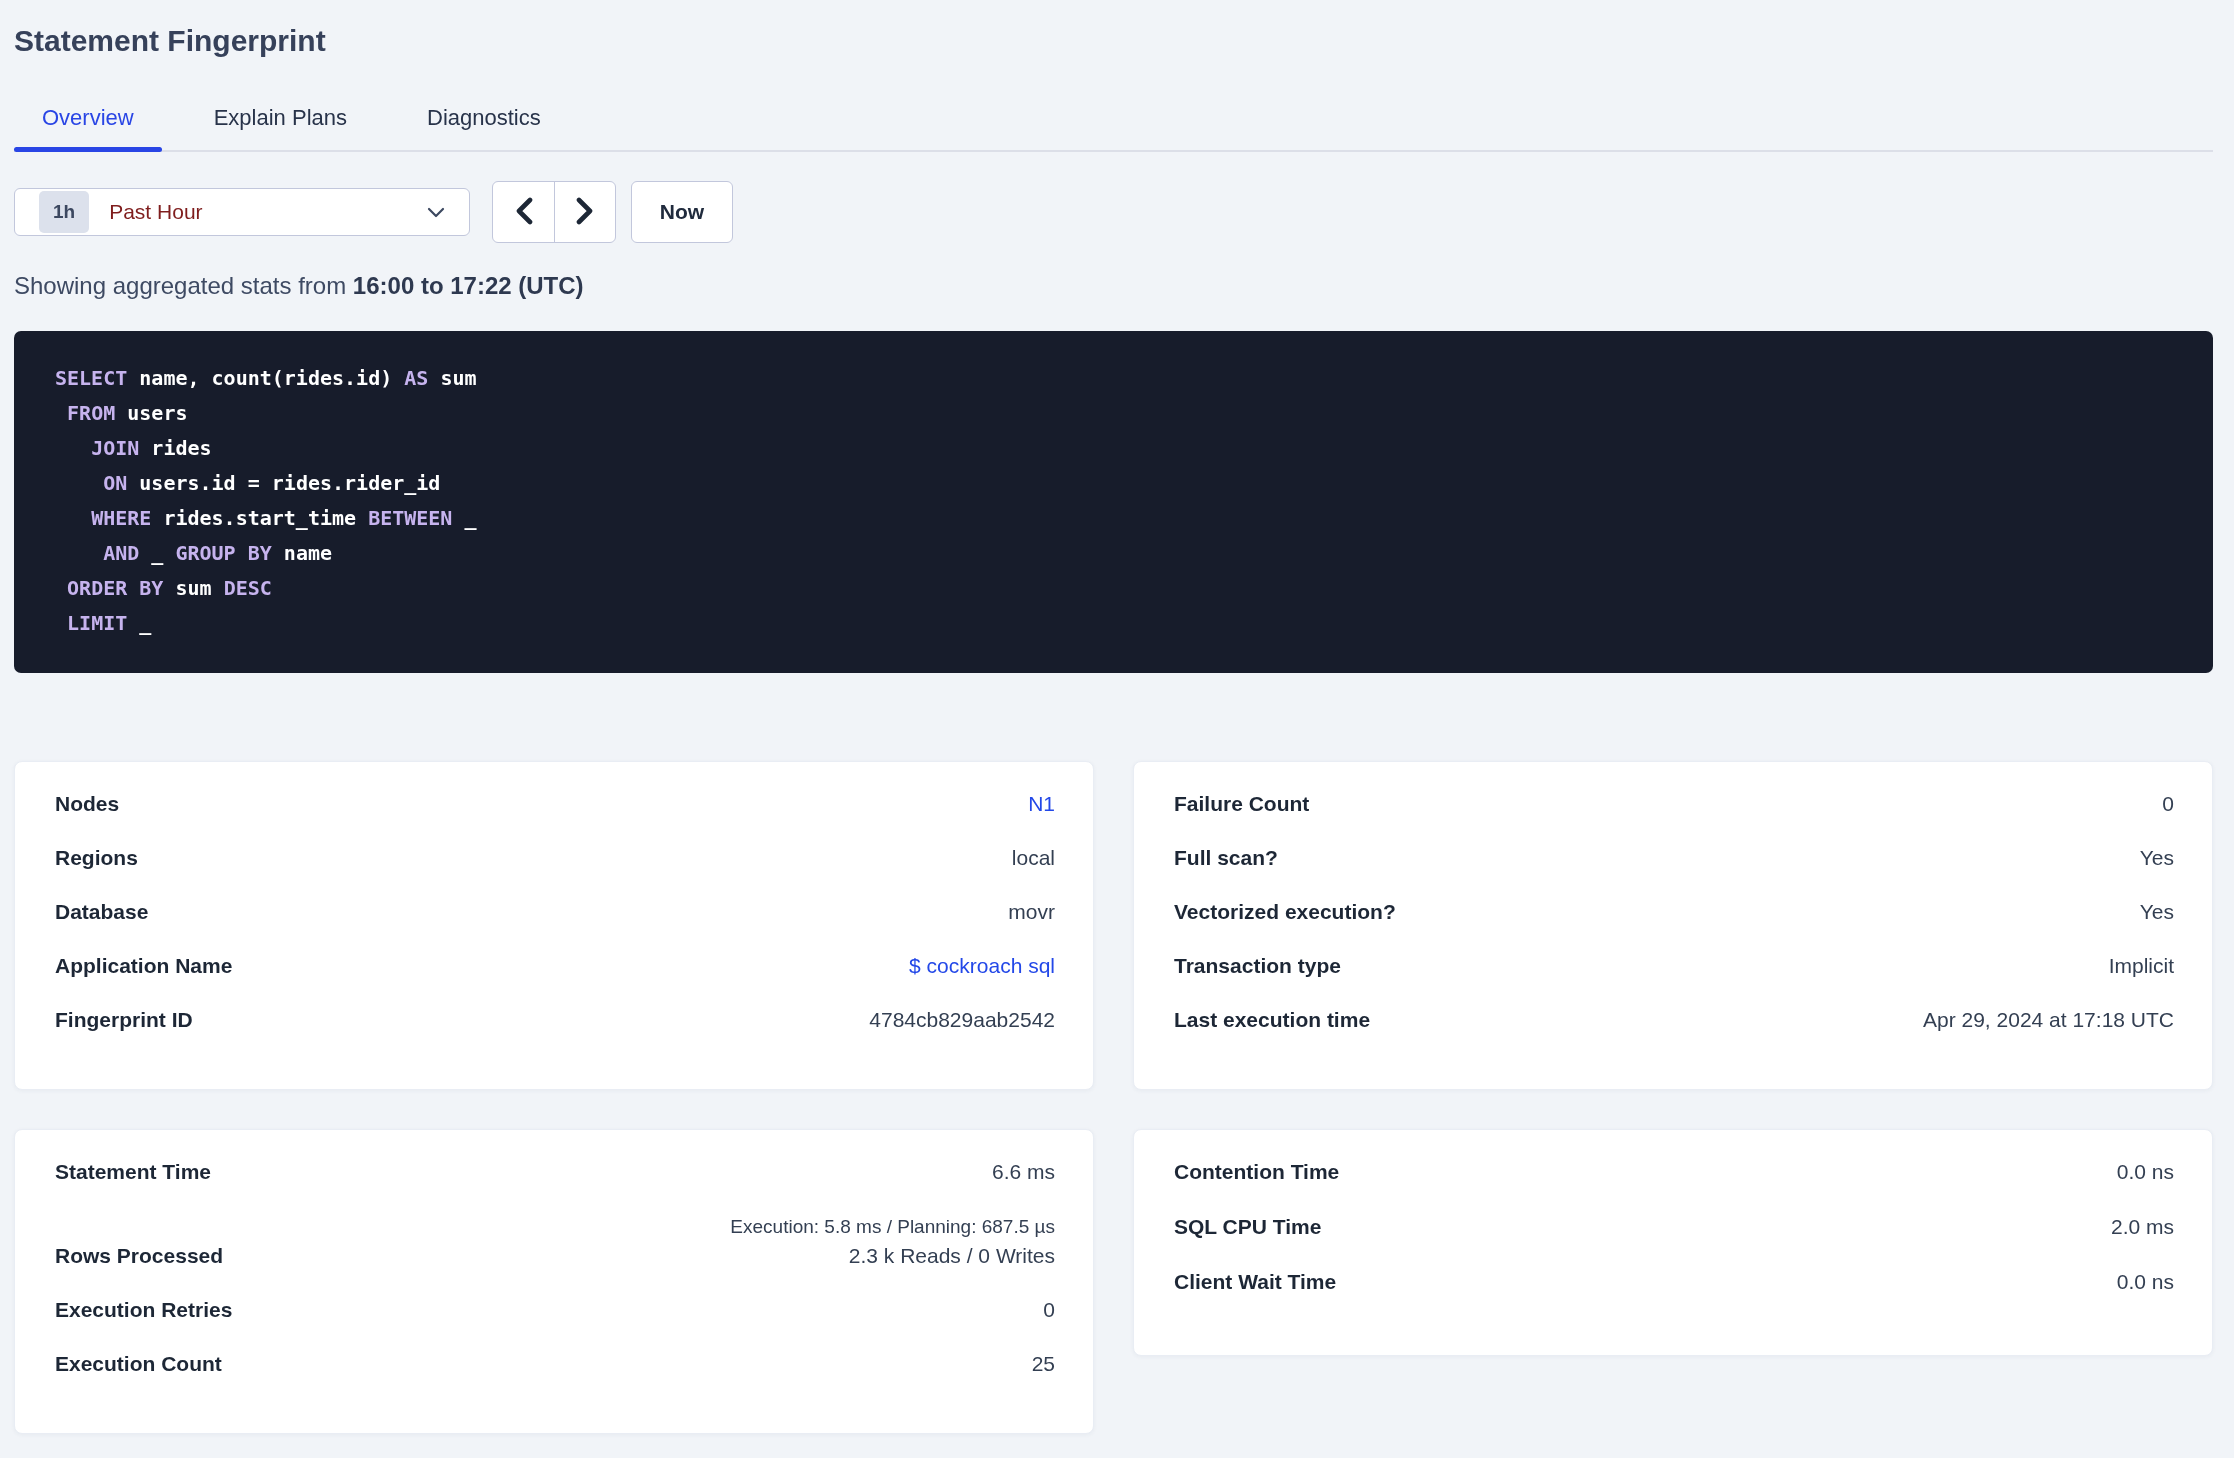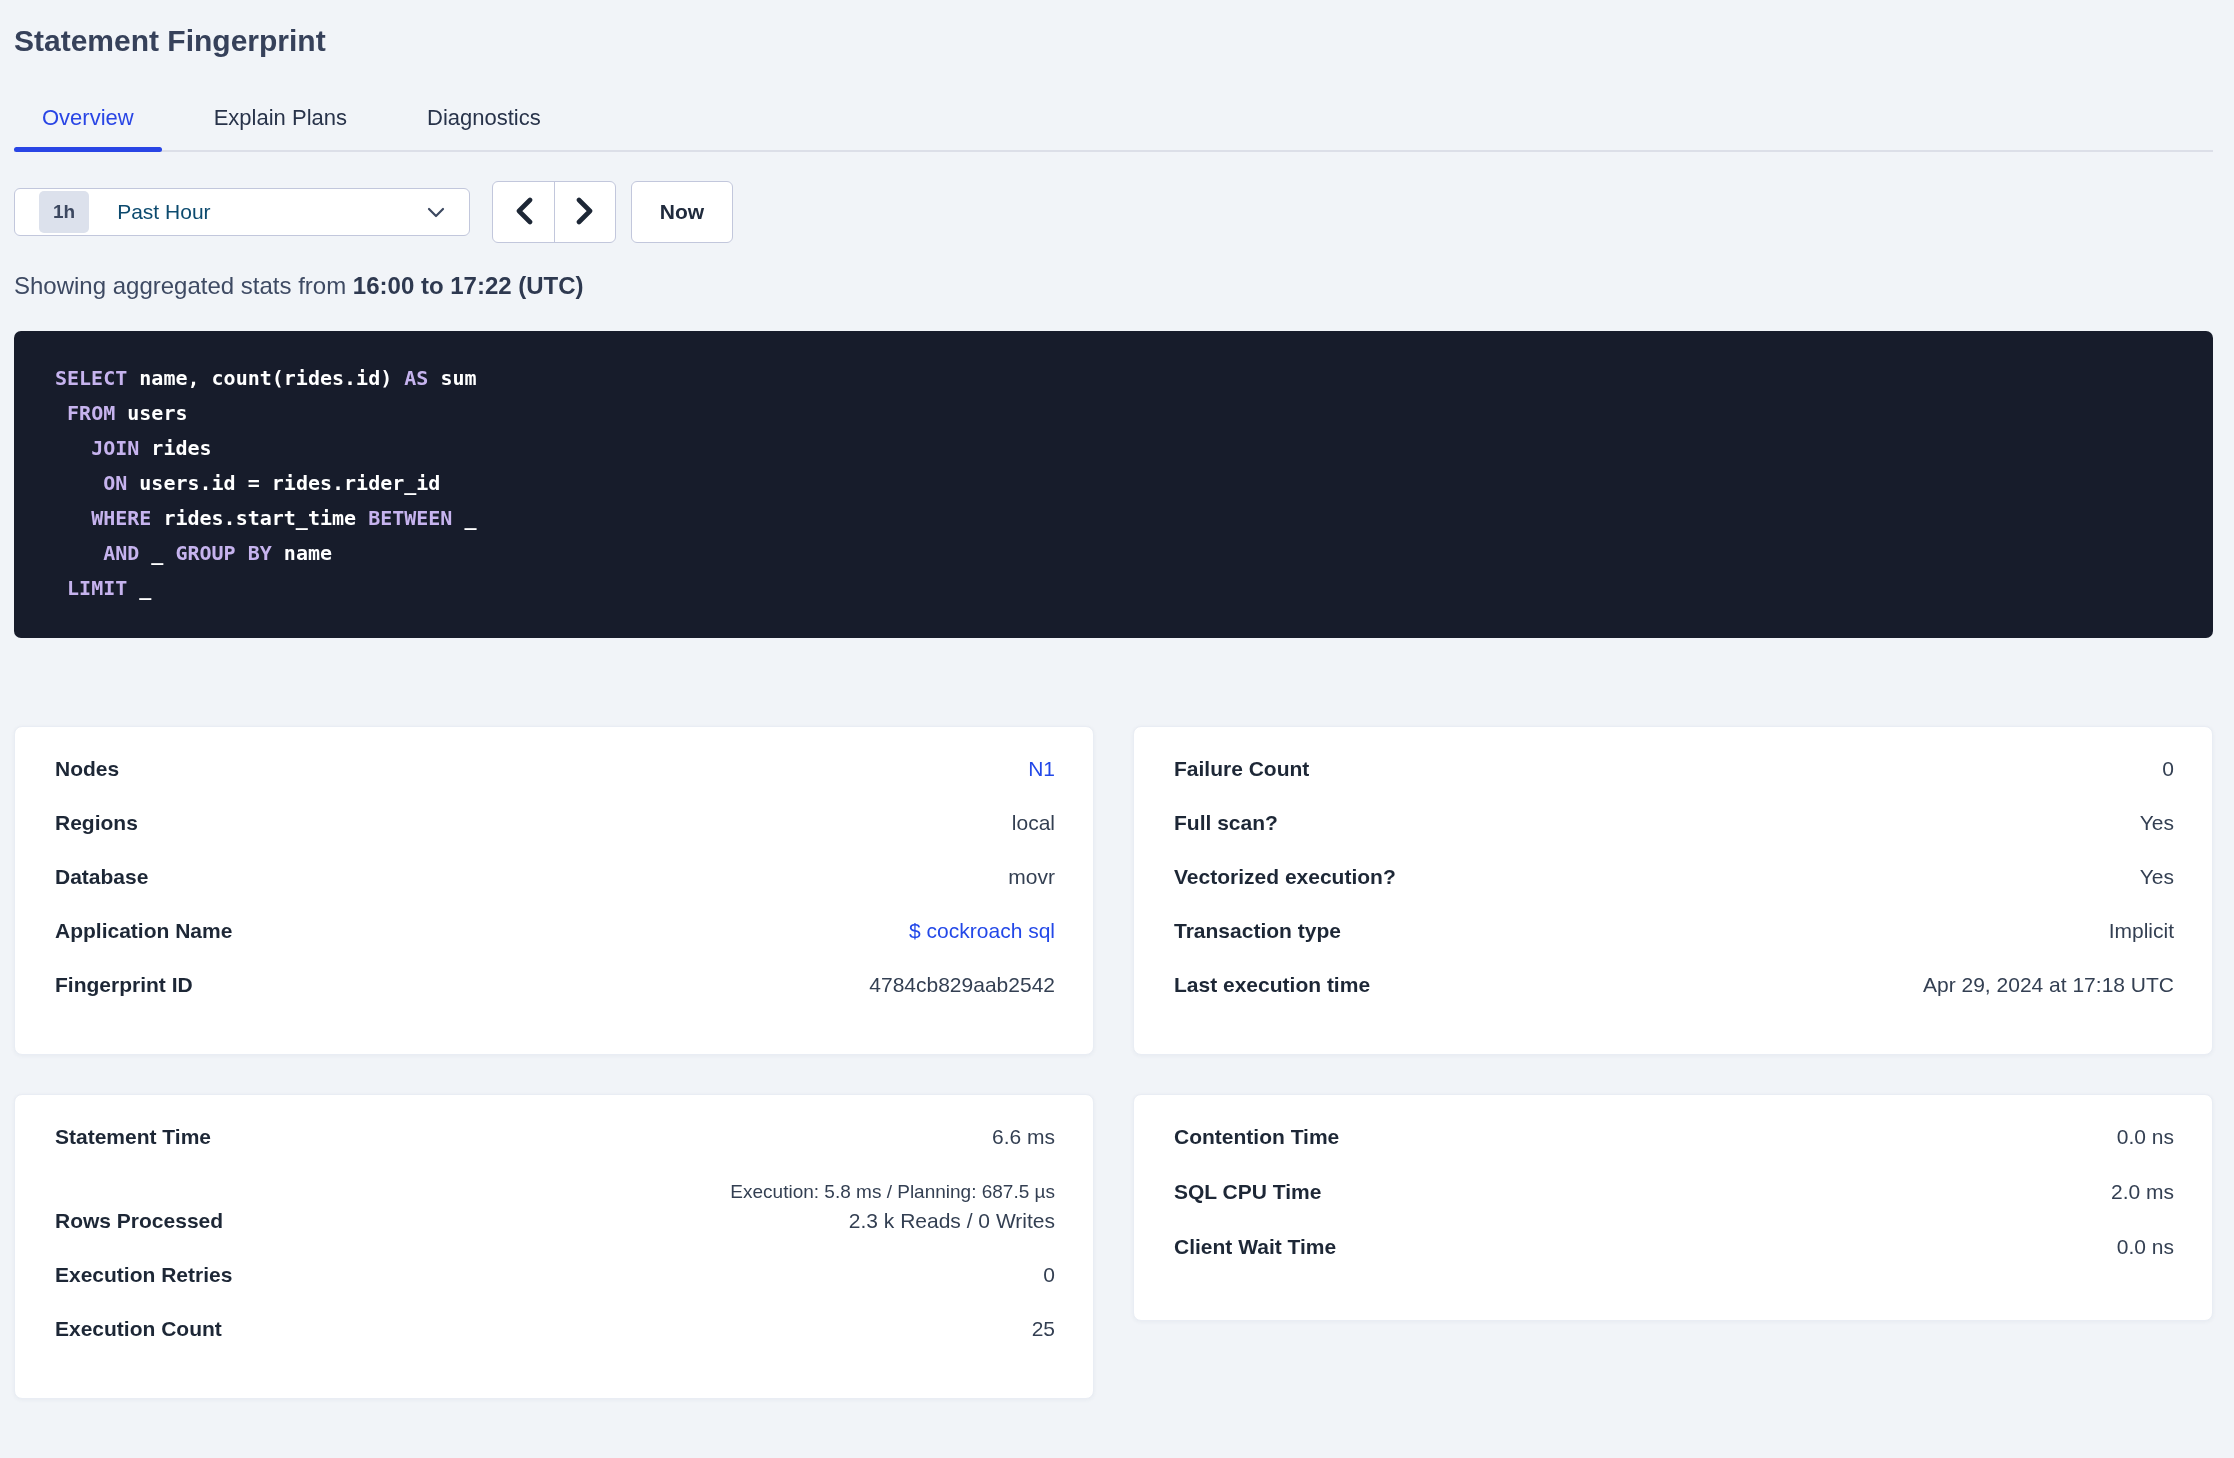--- a/index.html
+++ b/index.html
@@ -46,21 +46,21 @@
   .controls{margin-top:29px;display:flex;align-items:center;height:62px;}
   .dropdown{
     width:456px;height:48px;background:#fff;border:1px solid var(--ctl-border);
     border-radius:6px;display:flex;align-items:center;padding:0 24px;cursor:pointer;
     margin-right:22px;
   }
   .badge{
     background:var(--badge-bg);color:#3c4860;font-weight:700;font-size:19px;
     height:42px;line-height:42px;padding:0 14px;border-radius:5px;
   }
-  .dropdown-label{margin-left:28px;font-size:21px;color:#0c4a6e;}
+  .dropdown-label{margin-left:20px;font-size:21px;color:#7f1d1d;}
   .dropdown .chev{margin-left:auto;display:flex;align-items:center;}
   .btn-group{
     display:flex;height:62px;background:#fff;border:1px solid var(--ctl-border);
     border-radius:6px;margin-right:15px;
   }
   .icon-btn{
     width:61px;display:flex;align-items:center;justify-content:center;
     background:transparent;border:none;cursor:pointer;padding:0;
   }
   .icon-btn + .icon-btn{border-left:1px solid var(--ctl-border);}
@@ -146,20 +146,21 @@
   <div class="summary"><span>Showing aggregated stats from </span><b>16:00 to 17:22 (UTC)</b></div>
 
   <div class="sql-box">
     <div>
         <div class="sql-line"><span class="kw">SELECT</span><span> </span><span>name</span><span>, </span><span>count</span><span>(</span><span>rides</span><span>.</span><span>id</span><span>) </span><span class="kw">AS</span><span> </span><span>sum</span></div>
         <div class="sql-line"><span> </span><span class="kw">FROM</span><span> </span><span>users</span></div>
         <div class="sql-line"><span>   </span><span class="kw">JOIN</span><span> </span><span>rides</span></div>
         <div class="sql-line"><span>    </span><span class="kw">ON</span><span> </span><span>users</span><span>.</span><span>id</span><span> = </span><span>rides</span><span>.</span><span>rider_id</span></div>
         <div class="sql-line"><span>   </span><span class="kw">WHERE</span><span> </span><span>rides</span><span>.</span><span>start_time</span><span> </span><span class="kw">BETWEEN</span><span> </span><span>_</span></div>
         <div class="sql-line"><span>    </span><span class="kw">AND</span><span> </span><span>_</span><span> </span><span class="kw">GROUP</span><span> </span><span class="kw">BY</span><span> </span><span>name</span></div>
+        <div class="sql-line"><span> </span><span class="kw">ORDER</span><span> </span><span class="kw">BY</span><span> </span><span>sum</span><span> </span><span class="kw">DESC</span></div>
         <div class="sql-line"><span> </span><span class="kw">LIMIT</span><span> </span><span>_</span></div>
       </div>
   </div>
 
   <div class="cards row-1">
 
     <div class="card">
       <div class="stat-row">
         <span class="stat-label">Nodes</span>
         <a class="stat-value link">N1</a>

